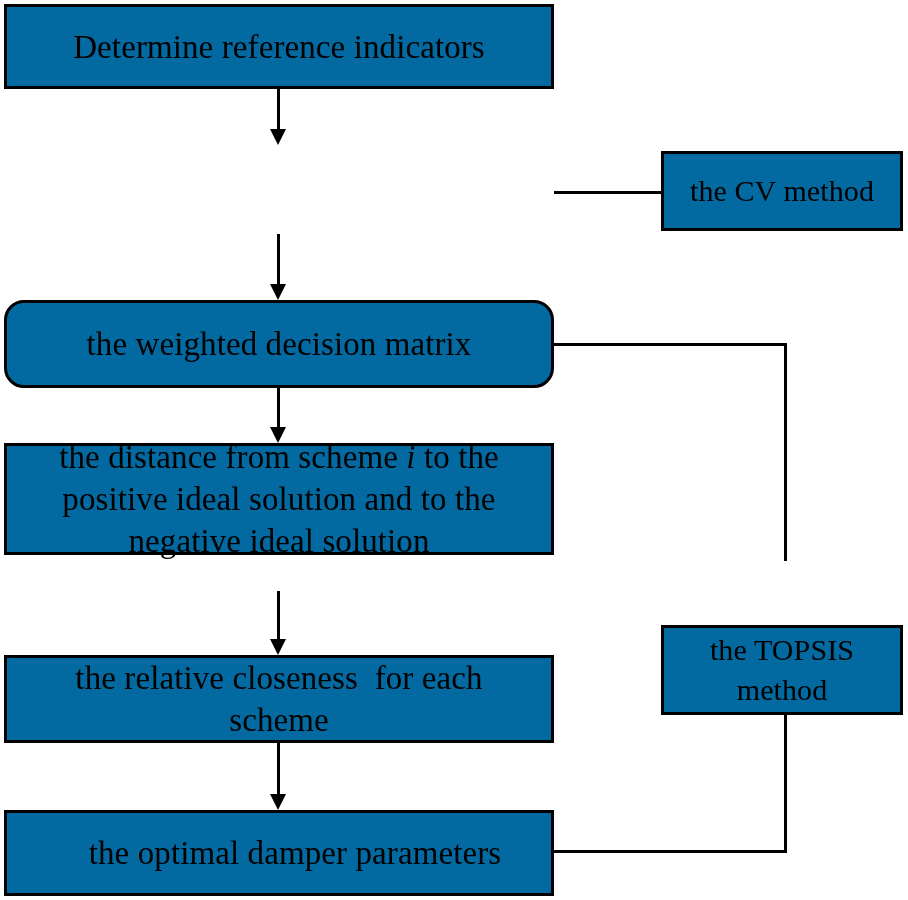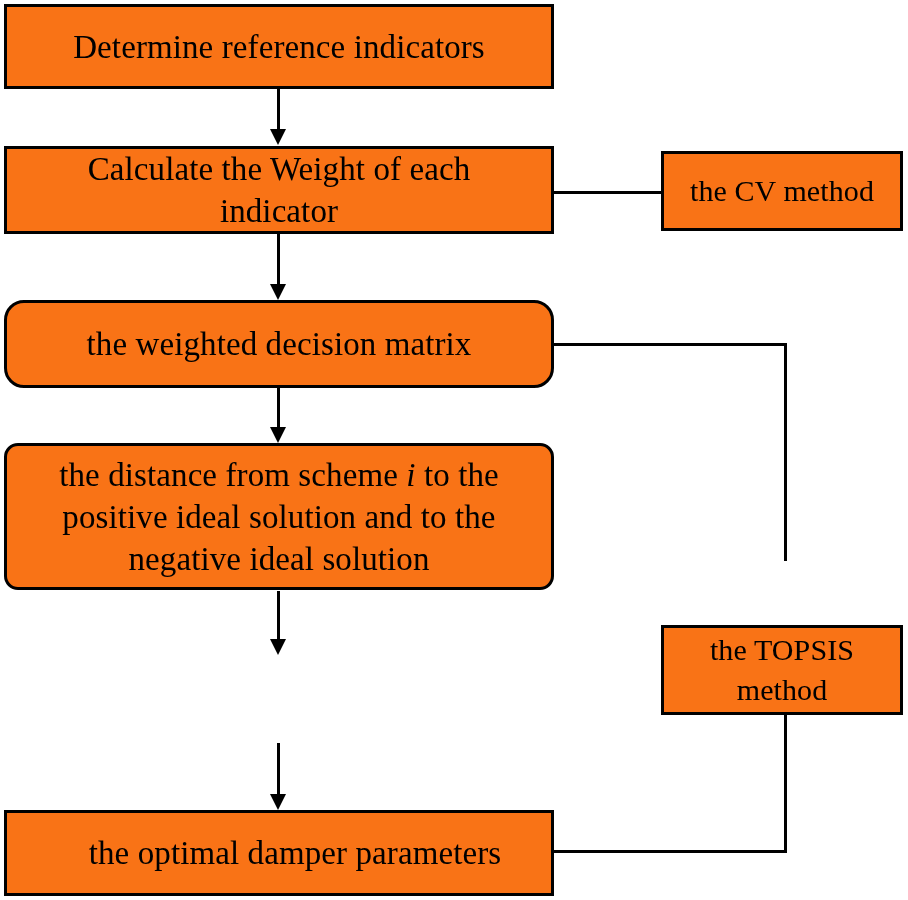--- a/index.html
+++ b/index.html
@@ -13,21 +13,21 @@
     width: 908px;
     height: 900px;
     background: #ffffff;
     overflow: hidden;
     font-family: "Liberation Serif", "DejaVu Serif", serif;
   }
   .node {
     position: absolute;
     box-sizing: border-box;
     border: 3px solid #000000;
-    background: #f97316;
+    background: #0369a1;
     display: flex;
     align-items: center;
     justify-content: center;
     text-align: center;
     color: #000000;
     z-index: 3;
   }
   .node .label {
     display: block;
     width: 100%;
@@ -61,35 +61,35 @@
 </style>
 </head>
 <body>
 
 <div id="canvas">
 
   <div class="node" style="left:4px; top:4px; width:550px; height:85px;">
     <span class="label">Determine reference indicators</span>
   </div>
 
-  <div class="node" style="left:4px; top:146px; width:550px; height:88px;">
-    <span class="label">Calculate the Weight of each
-indicator</span>
-  </div>
 
   <div class="node" style="left:4px; top:300px; width:550px; height:88px;border-radius:20px;">
     <span class="label">the weighted decision matrix</span>
   </div>
 
-  <div class="node" style="left:4px; top:443px; width:550px; height:147px;border-radius:14px;">
+  <div class="node" style="left:4px; top:443px; width:550px; height:112px;">
     <span class="label"><span>the distance from scheme </span><span class="ital">i</span><span> to the</span>
 <span>positive ideal solution and to the
 negative ideal solution</span></span>
   </div>
 
+  <div class="node" style="left:4px; top:655px; width:550px; height:88px;">
+    <span class="label">the relative closeness  for each
+scheme</span>
+  </div>
 
   <div class="node" style="left:4px; top:810px; width:550px; height:86px;padding-left:32px;">
     <span class="label">the optimal damper parameters</span>
   </div>
 
   <div class="node small" style="left:661px; top:151px; width:242px; height:80px;">
     <span class="label">the CV method</span>
   </div>
 
   <div class="node small" style="left:661px; top:588px; width:242px; height:90px;margin-top:37px;">

